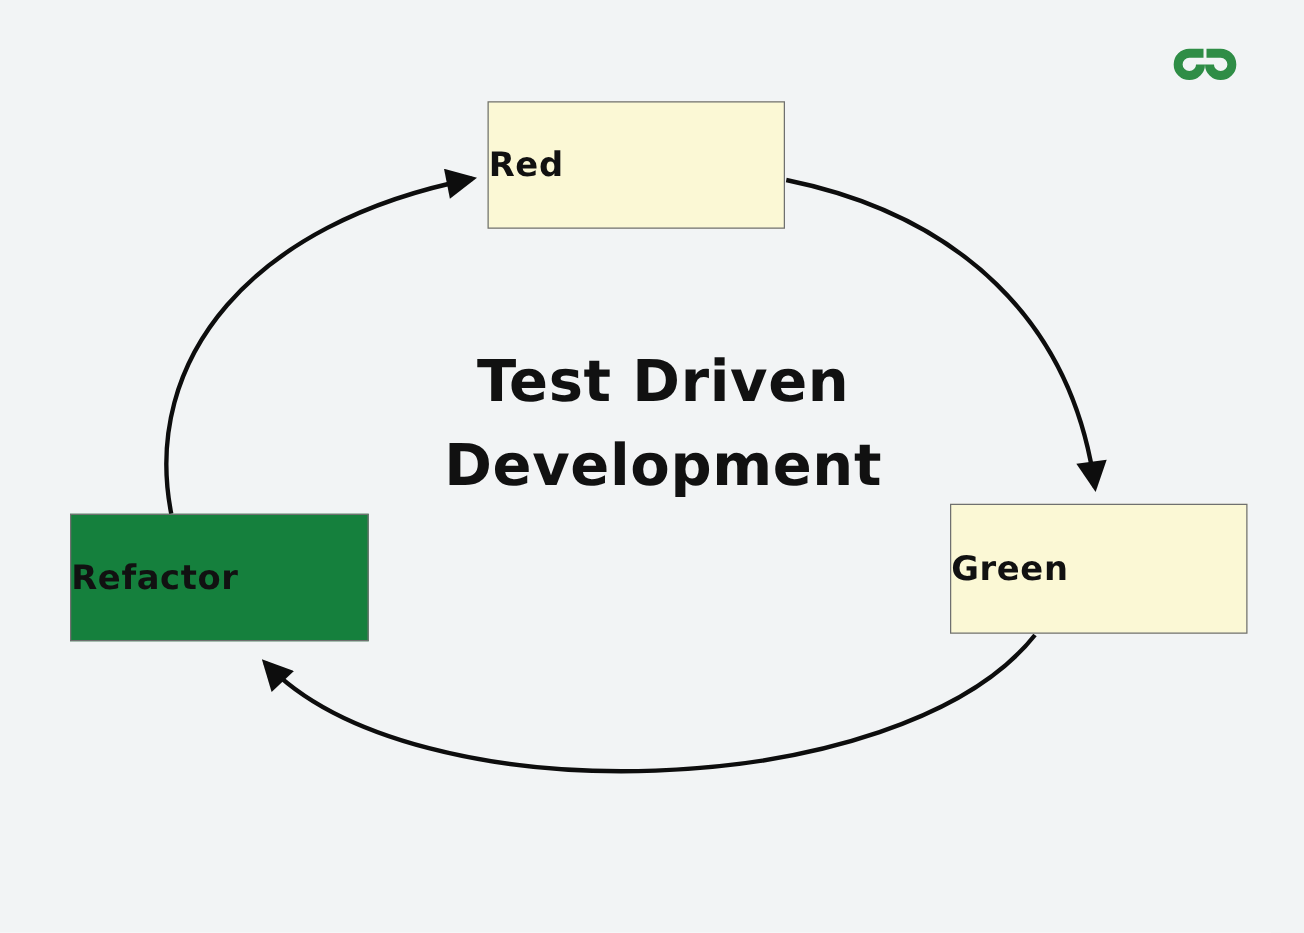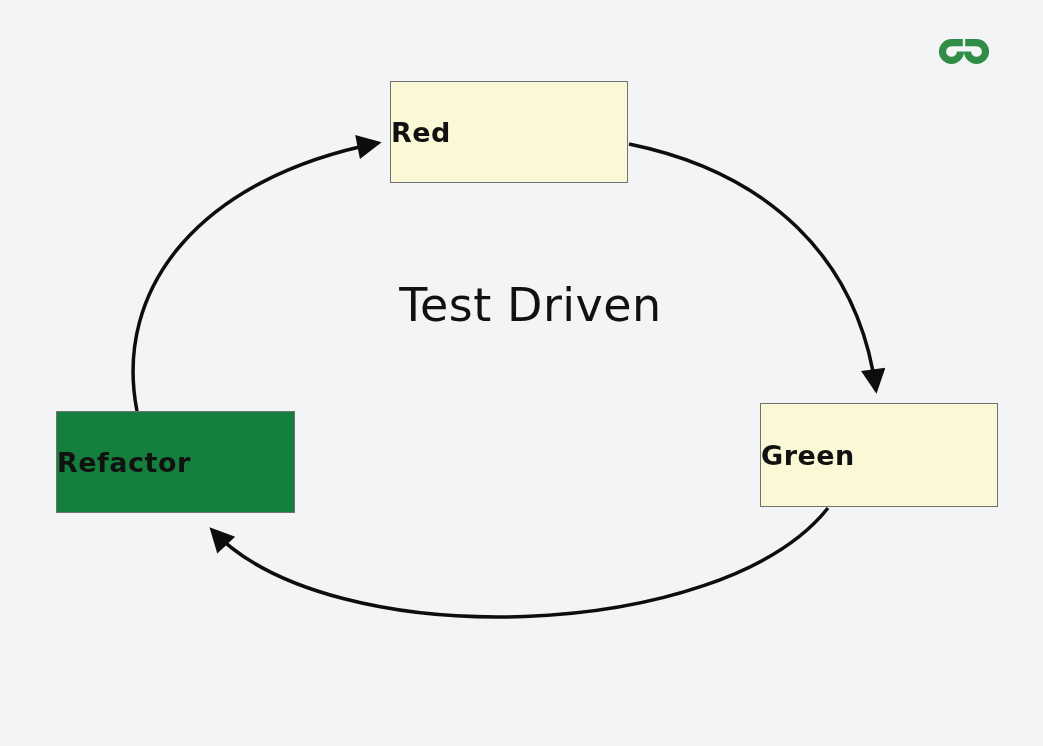--- a/index.html
+++ b/index.html
@@ -39,21 +39,21 @@
   .node-refactor { left: 56px;  top: 411px; width: 239px; height: 102px; }
   .diagram-title {
     position: absolute;
     left: 0;
     right: 0;
     top: 272px;
     margin: 0 auto;
     width: 480px;
     transform: translateX(9px);
     text-align: center;
-    font-weight: 400;
+    font-weight: 700;
     font-size: 46px;
     line-height: 67px;
     letter-spacing: 0.5px;
     color: #111111;
   }
   .logo {
     position: absolute;
     top: 33px;
     right: 49px;
     width: 60px;
@@ -71,20 +71,21 @@
         <path d="M0 0 L10 5 L0 10 Z" fill="#0d0d0d"></path>
       </marker>
     </defs>
     <path d="M137 411 C 113 288, 200 178, 378 143" stroke-width="3.5" marker-end="url(#ah)" stroke="#0d0d0d"></path>
     <path d="M629 144 C 766 172, 858 256, 876 390" stroke-width="3.5" marker-end="url(#ah)" stroke="#0d0d0d"></path>
     <path d="M828 508 C 722 642, 330 656, 212 530" stroke-width="3.5" marker-end="url(#ah)" stroke="#0d0d0d"></path>
   </svg>
 
   <div class="diagram-title">
     <div>Test Driven</div>
+    <div>Development</div>
   </div>
 
   <div class="node node-red" style="background:#fbf8d5;">
     <span class="node-label">Red</span>
   </div>
 
   <div class="node node-green" style="background:#fbf8d5;">
     <span class="node-label">Green</span>
   </div>
 

